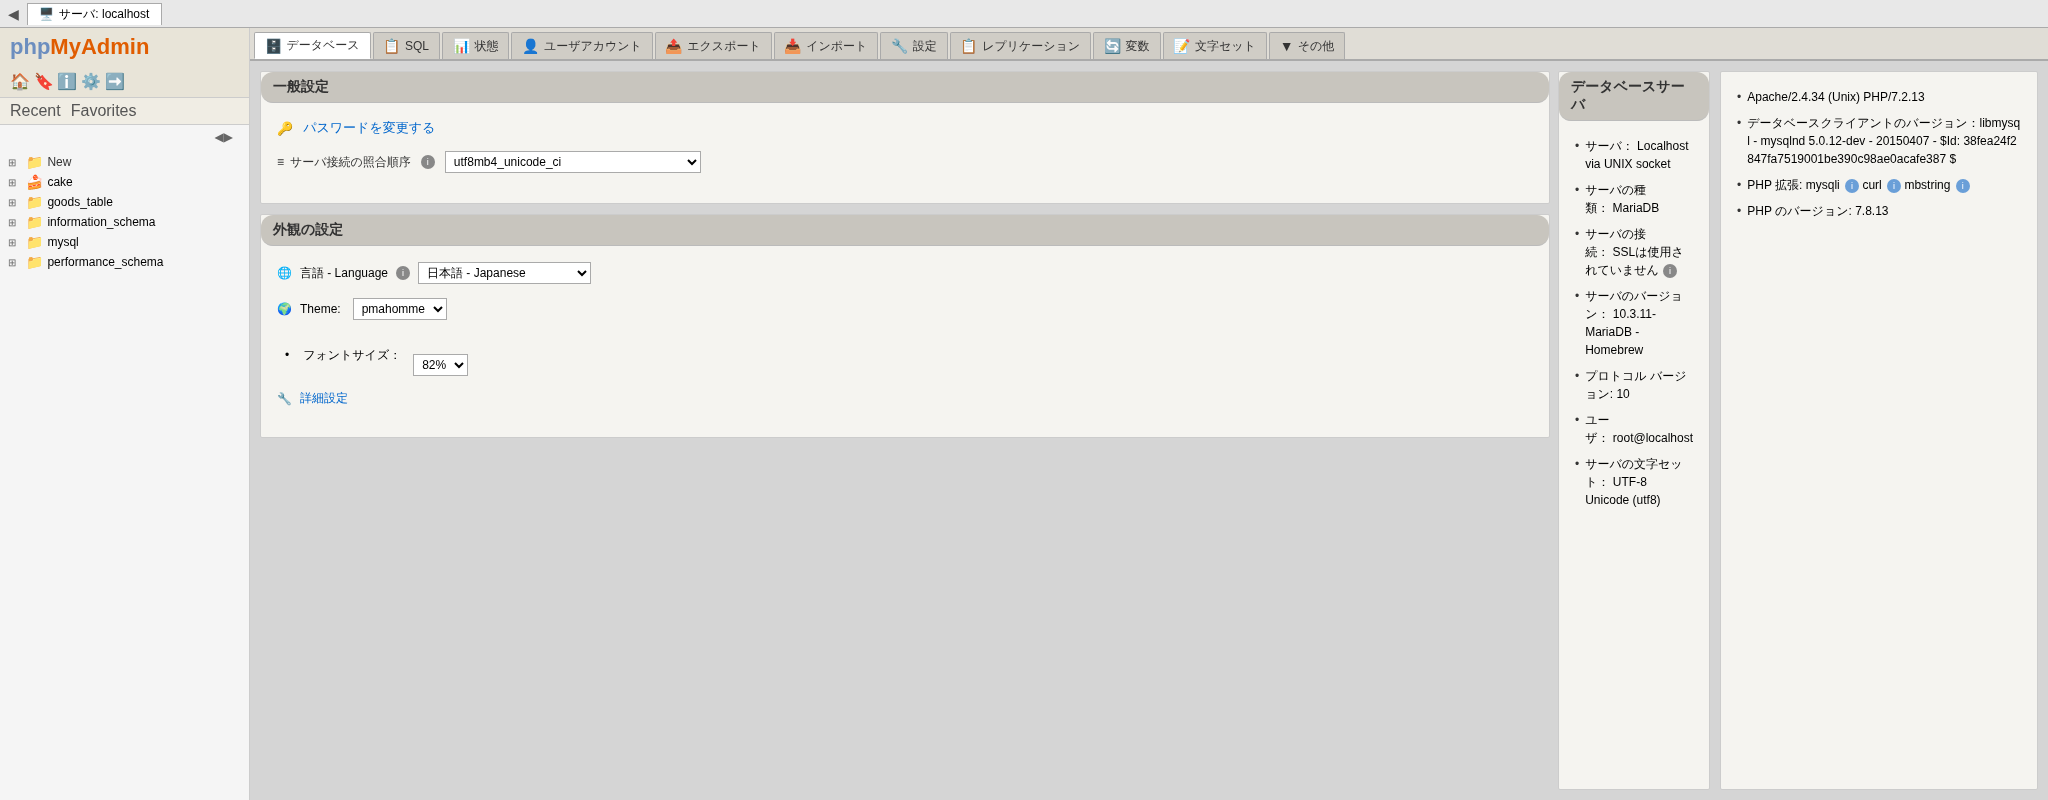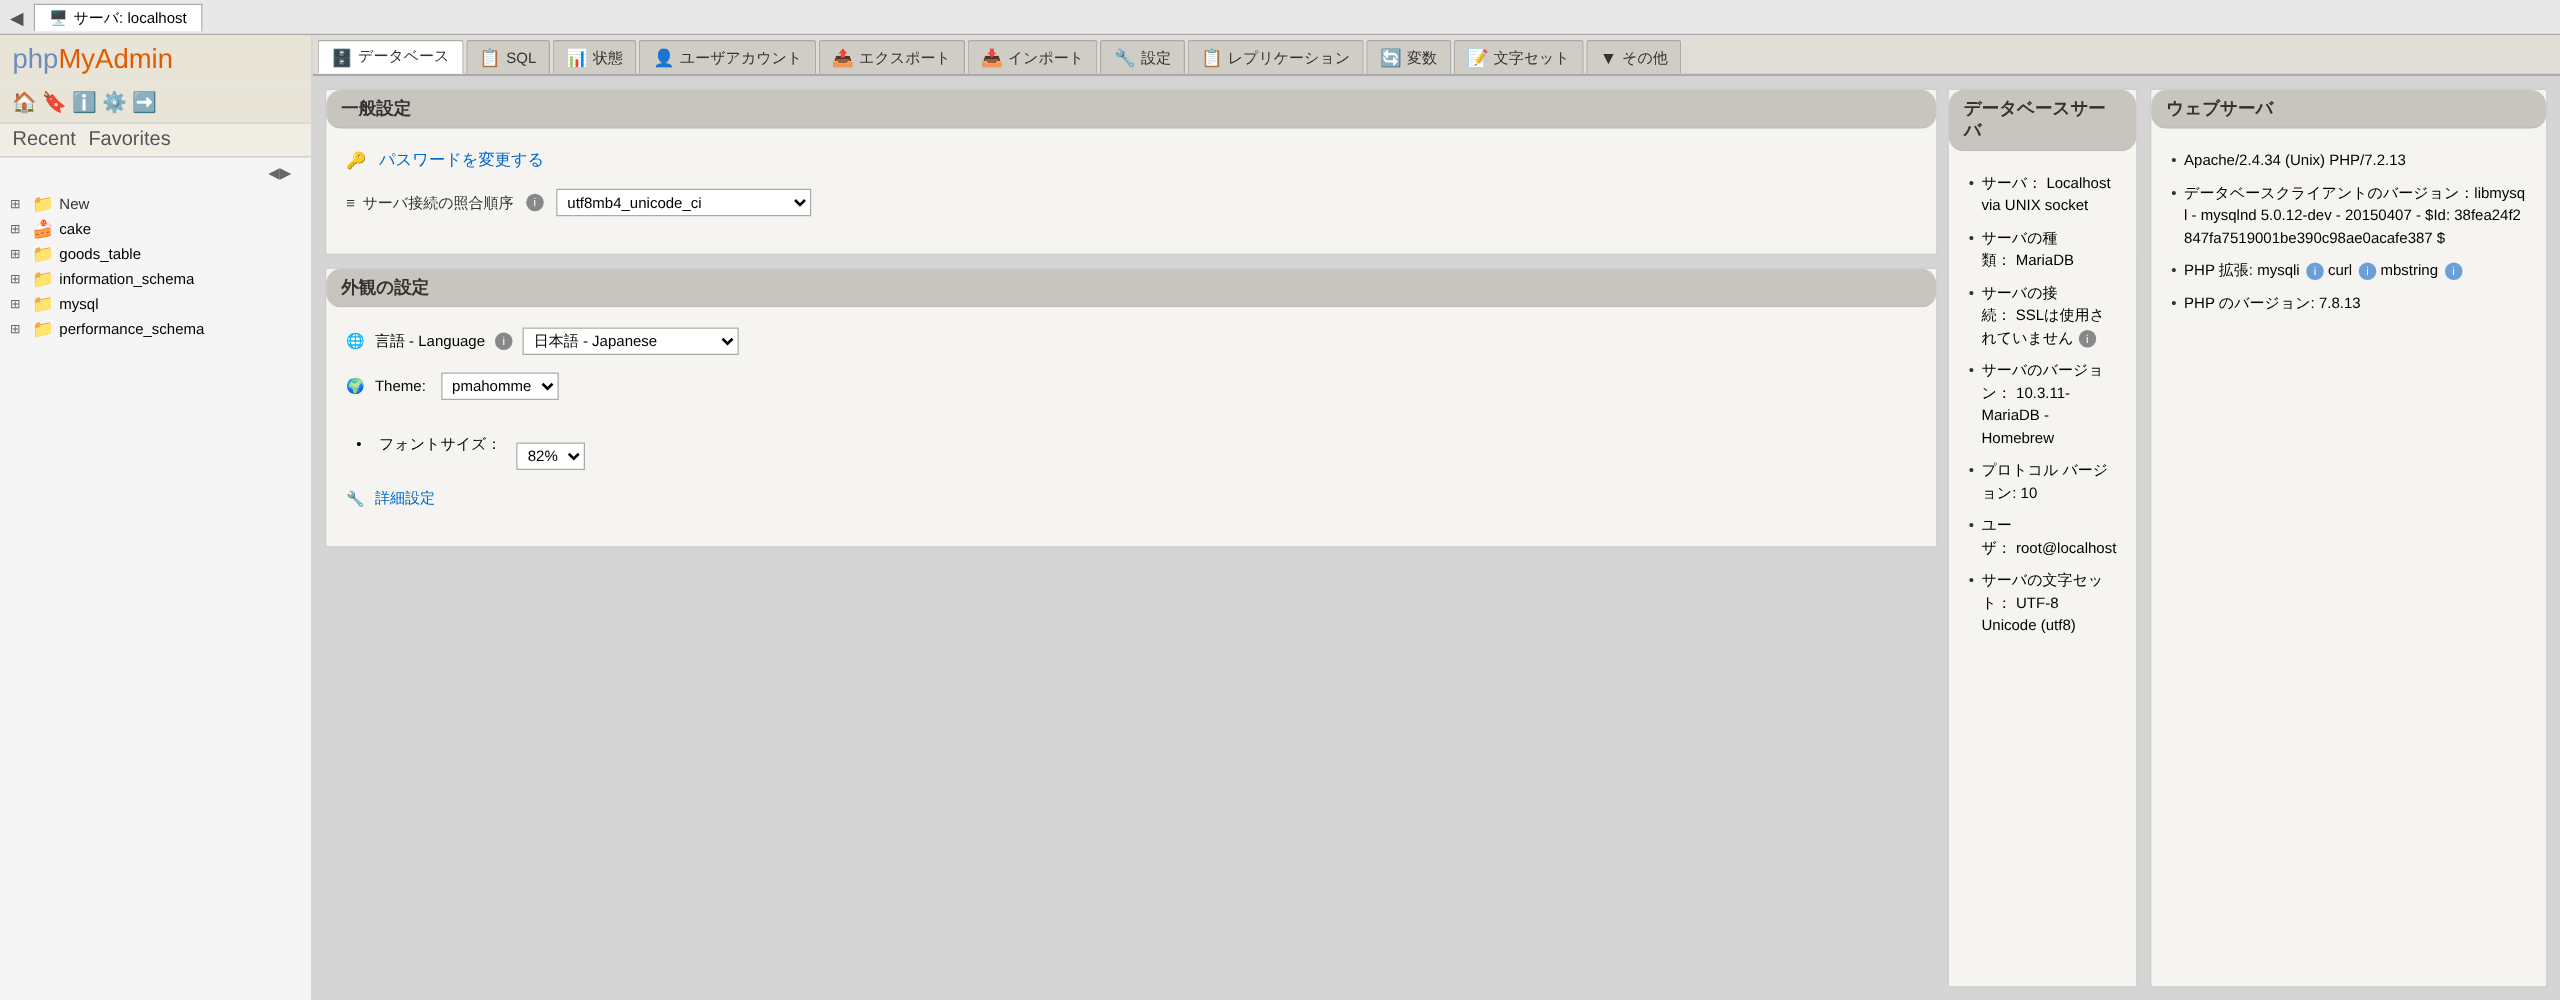--- a/index.html
+++ b/index.html
@@ -9,21 +9,21 @@
     #top-bar { display: flex; align-items: center; background: #e8e8e8; border-bottom: 1px solid #aaa; height: 28px; padding: 0 8px; gap: 8px; font-size: 12px; }
     #top-bar .back-btn { color: #555; font-size: 14px; cursor: pointer; }
     #top-bar .server-tab { background: #fff; border: 1px solid #aaa; border-bottom: none; padding: 2px 12px; font-size: 12px; display: flex; align-items: center; gap: 4px; }
 
     
     #main { display: flex; flex: 1; overflow: hidden; }
 
     
     #sidebar { width: 250px; background: #f5f5f5; border-right: 1px solid #ccc; display: flex; flex-direction: column; overflow: hidden; }
     #sidebar-header { padding: 6px 10px; background: #e8e4d8; display: flex; align-items: center; justify-content: space-between; }
-    #logo { display: flex; align-items: center; font-size: 22px; font-weight: normal; }
+    #logo { display: flex; align-items: center; font-size: 22px; font-weight: bold; }
     #logo .php { color: #6c8ebf; }
     #logo .myadmin { color: #e05c00; }
     #sidebar-icons { display: flex; gap: 4px; padding: 6px 10px; background: #e8e4d8; border-bottom: 1px solid #ccc; }
     #sidebar-icons span { font-size: 16px; cursor: pointer; }
     #sidebar-nav { display: flex; gap: 10px; padding: 4px 10px; background: #f0ede4; border-bottom: 1px solid #ccc; font-size: 16px; }
     #sidebar-nav a { color: #555; text-decoration: none; }
     #sidebar-tree { flex: 1; overflow-y: auto; padding: 4px 0; }
     .tree-item { display: flex; align-items: center; padding: 2px 8px; cursor: pointer; font-size: 12px; gap: 4px; }
     .tree-item .expand { color: #666; font-size: 10px; width: 14px; }
     .tree-item .db-icon { font-size: 14px; }
@@ -48,21 +48,21 @@
     
     .panel { background: #f5f4f0; border: 1px solid #ccc; border-radius: 2px; }
     .panel-header { background: #c8c5be; padding: 6px 12px; font-size: 14px; font-weight: bold; color: #333; border-bottom: 1px solid #bbb; border-radius: 12px; }
     .panel-body { padding: 16px; }
 
     
     .setting-row { display: flex; align-items: center; gap: 10px; margin-bottom: 14px; }
     .setting-label { display: flex; align-items: center; gap: 6px; color: #333; font-size: 12px; }
     .password-link { color: #0066cc; text-decoration: none; font-size: 13px; }
     select { padding: 2px 4px; border: 1px solid #aaa; background: #fff; font-size: 12px; cursor: pointer; }
-    .select-wide { width: 204px; }
+    .select-wide { width: 256px; }
 
     
     .appearance-row { display: flex; align-items: center; gap: 8px; margin-bottom: 14px; font-size: 12px; }
     .detail-link { color: #0066cc; text-decoration: none; font-size: 12px; display: flex; align-items: center; gap: 4px; }
     .info-icon { display: inline-block; width: 14px; height: 14px; background: #888; border-radius: 50%; color: #fff; font-size: 9px; text-align: center; line-height: 14px; cursor: pointer; }
     .bullet-item { display: flex; align-items: flex-start; gap: 6px; margin-bottom: 8px; font-size: 12px; line-height: 1.5; }
     .bullet { color: #333; }
     .ssl-link { display: inline-block; width: 14px; height: 14px; background: #888; border-radius: 50%; color: #fff; font-size: 9px; text-align: center; line-height: 14px; cursor: pointer; margin-left: 4px; }
     .php-link { display: inline-block; width: 14px; height: 14px; background: #6a9fd8; border-radius: 50%; color: #fff; font-size: 9px; text-align: center; line-height: 14px; cursor: pointer; margin-left: 2px; }
   </style>
@@ -288,23 +288,20 @@
               <span>ユーザ：&nbsp;<span>root@localhost</span></span>
             </div>
             <div class="bullet-item">
               <span class="bullet">•</span>
               <span>サーバの文字セット：&nbsp;<span>UTF-8 Unicode (utf8)</span></span>
             </div>
           </div>
         </div>
 
         <div class="panel">
-          <div class="panel-header">
-            <span>ウェブサーバ</span>
-          </div>
           <div class="panel-body">
             <div class="bullet-item">
               <span class="bullet">•</span>
               <span>Apache/2.4.34 (Unix) PHP/7.2.13</span>
             </div>
             <div class="bullet-item">
               <span class="bullet">•</span>
               <span style="word-break:break-all;">データベースクライアントのバージョン：libmysql - mysqlnd 5.0.12-dev - 20150407 - $Id: 38fea24f2847fa7519001be390c98ae0acafe387 $</span>
             </div>
             <div class="bullet-item">

